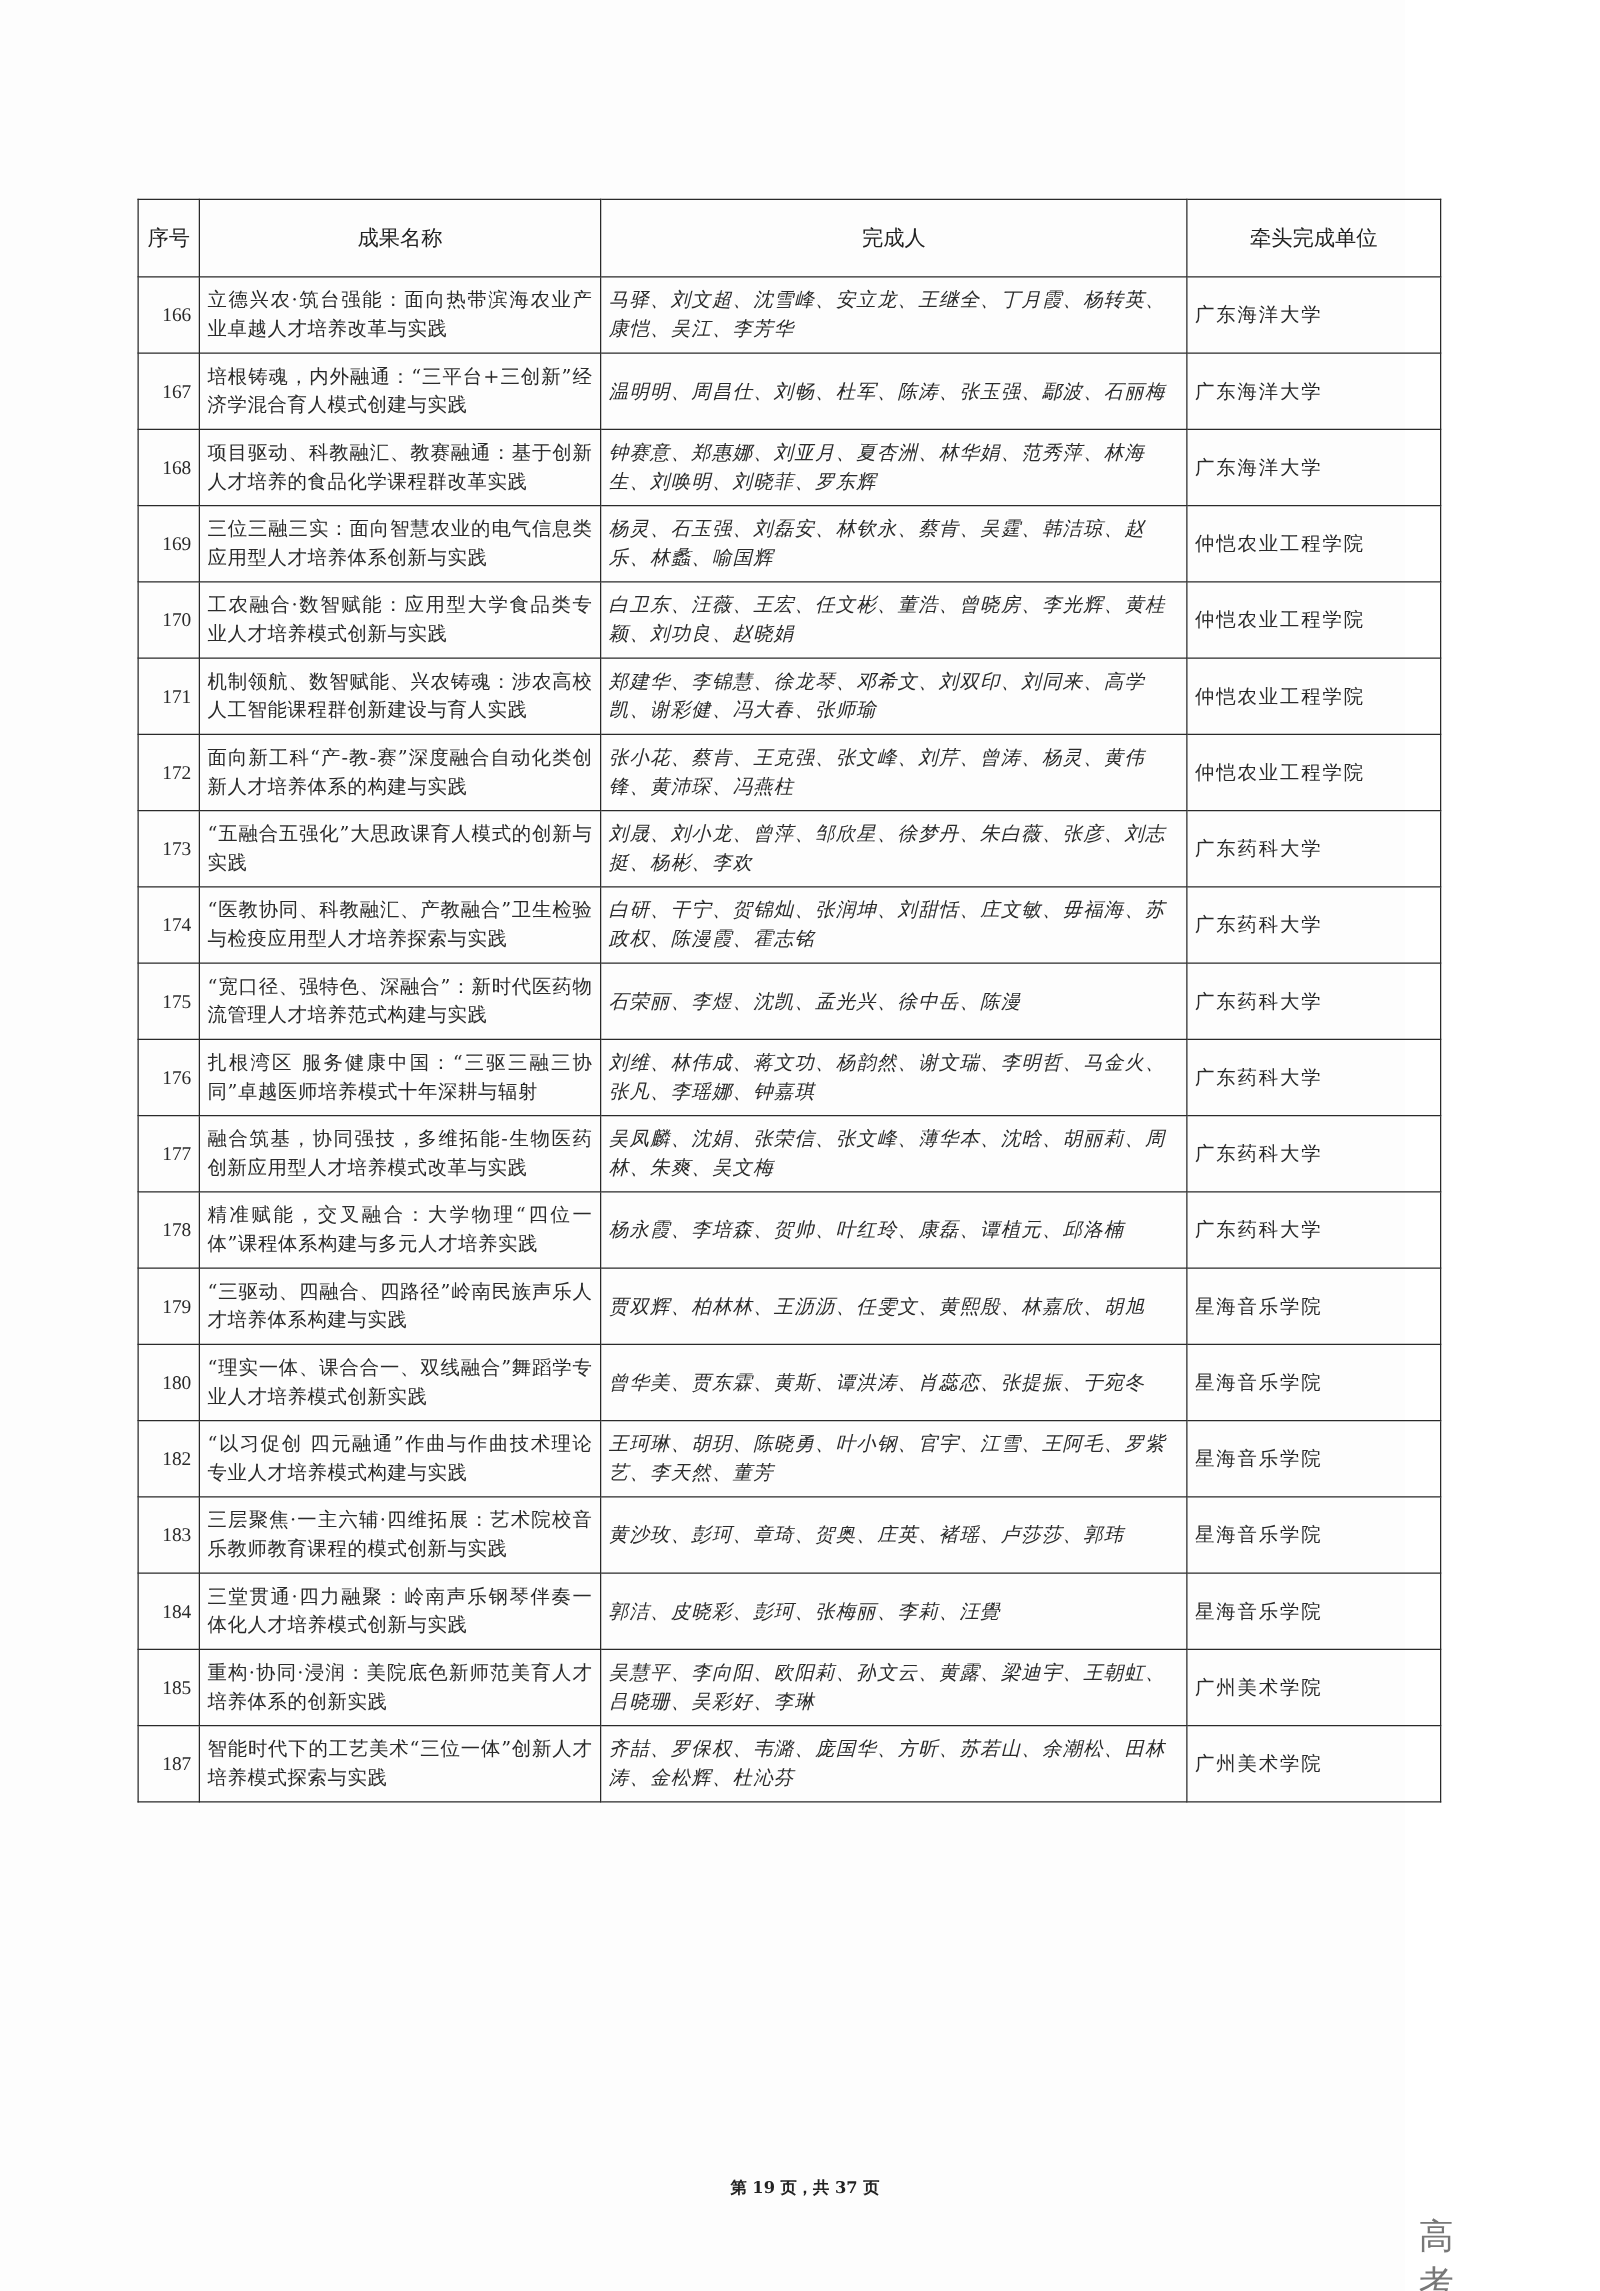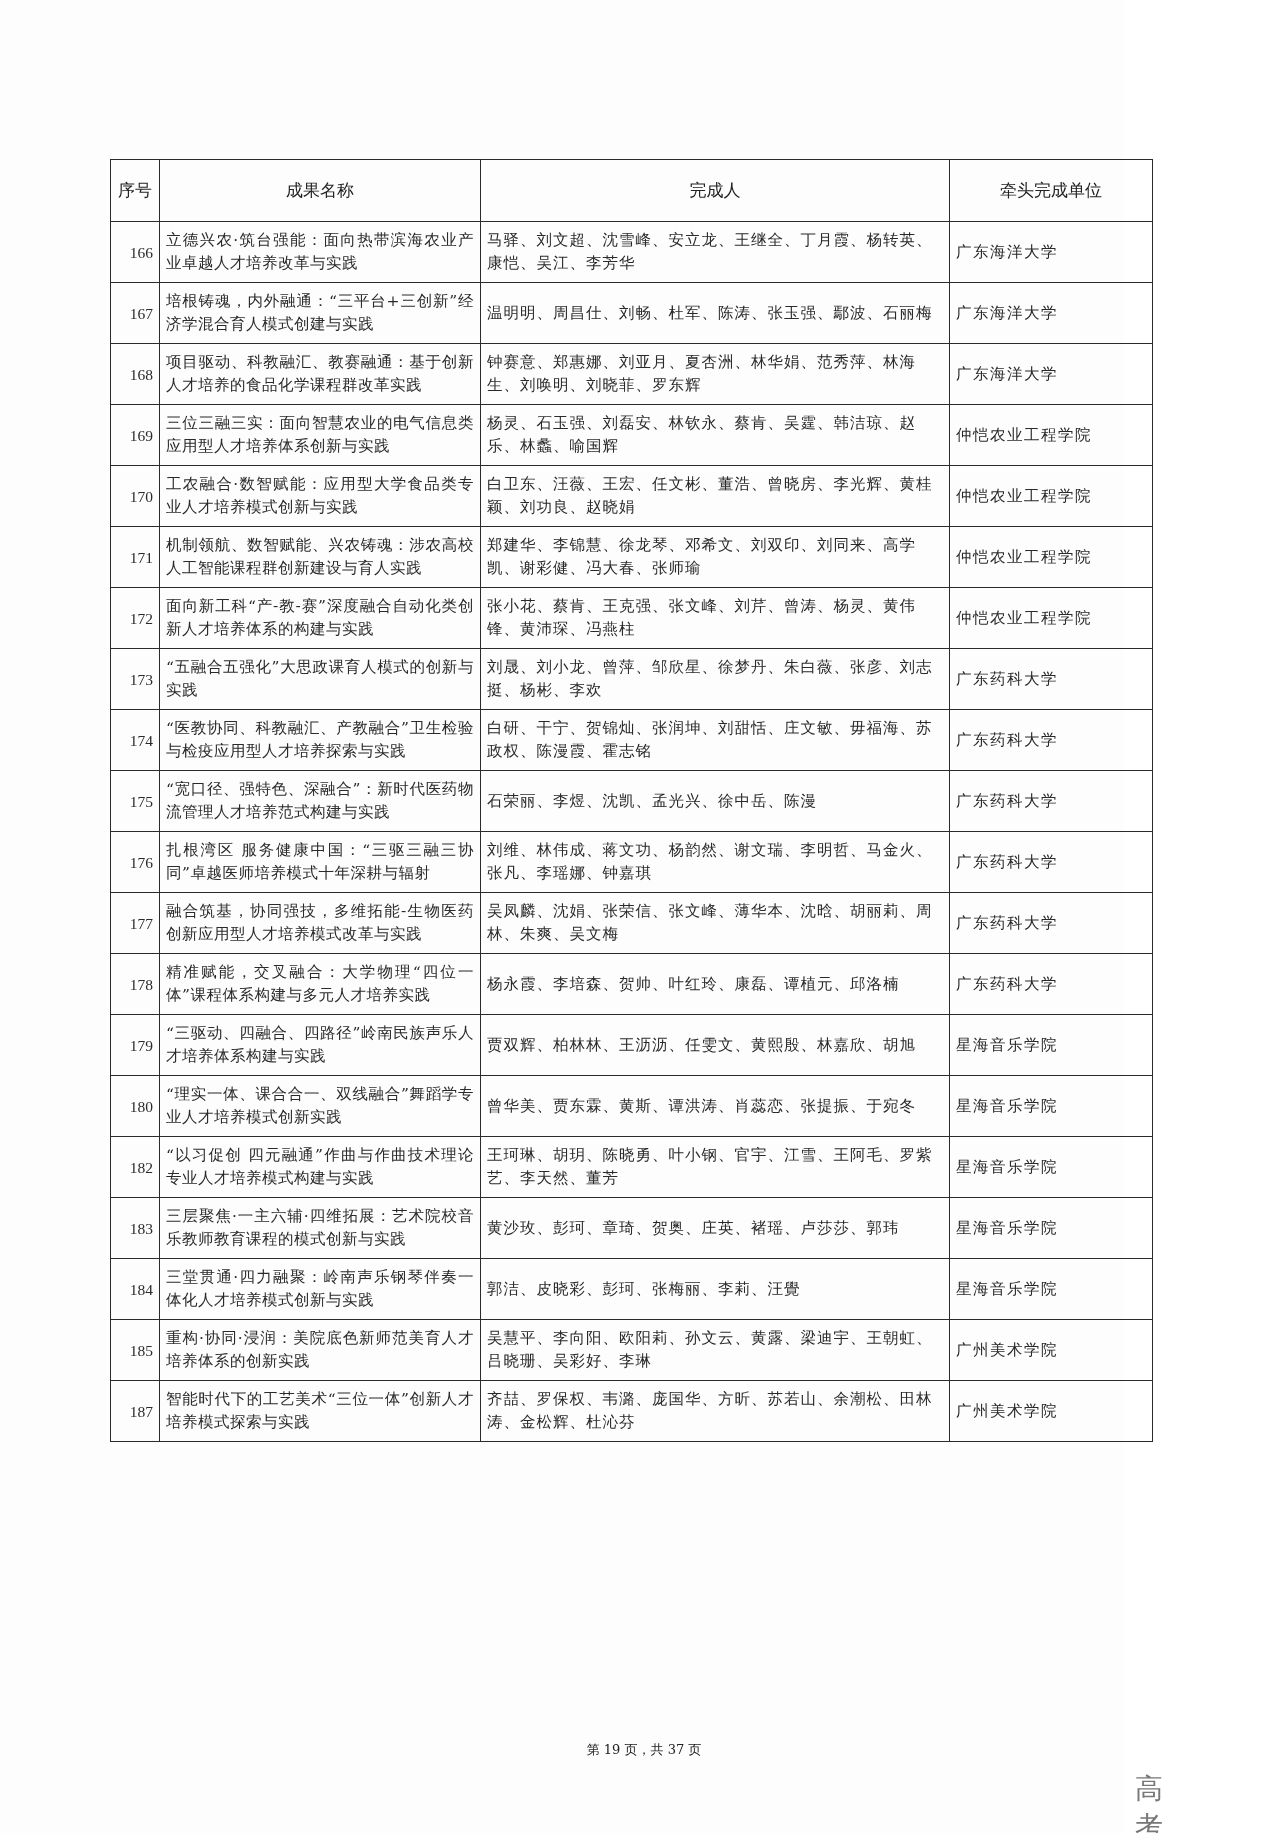--- a/index.html
+++ b/index.html
@@ -11,24 +11,24 @@
   table.results td, table.results th { border: 1.5px solid #2a2a2a; padding: 0 6px;
          font-weight: normal; vertical-align: middle; }
   table.results th { height: 61px; font-size: 17px; text-align: center; color: #222; }
   table.results td { height: 60px; font-size: 15.5px; line-height: 23px; color: #2a2a2a; }
   .col-no { width: 49px; }
   .col-name { width: 321px; }
   .col-people { width: 469px; }
   .col-unit { width: 203px; }
   td.no { text-align: right; font-family: "Liberation Serif", serif; font-size: 16px; padding: 0; }
   td.name { text-align: justify; letter-spacing: 0.5px; }
-  td.people { letter-spacing: 1px; }
+  td.people { letter-spacing: 1px; font-style: italic; }
   td.unit { text-align: left; letter-spacing: 1.5px; font-size: 16px; }
   .footer { position: absolute; left: 0; width: 1280px; top: 1741px; text-align: center;
-         font-size: 13px; color: #222; }
+         font-size: 13px; color: #222; font-weight: bold; }
   .footer span { margin-left: 8px; }
   .watermark { position: absolute; left: 1135px; top: 1770px; font-family: "DejaVu Sans", sans-serif;
          font-size: 28px; color: #777; letter-spacing: 1px; }
 </style>
 </head>
 <body>
 
 <div class="page">
   <table class="results">
     <colgroup>

